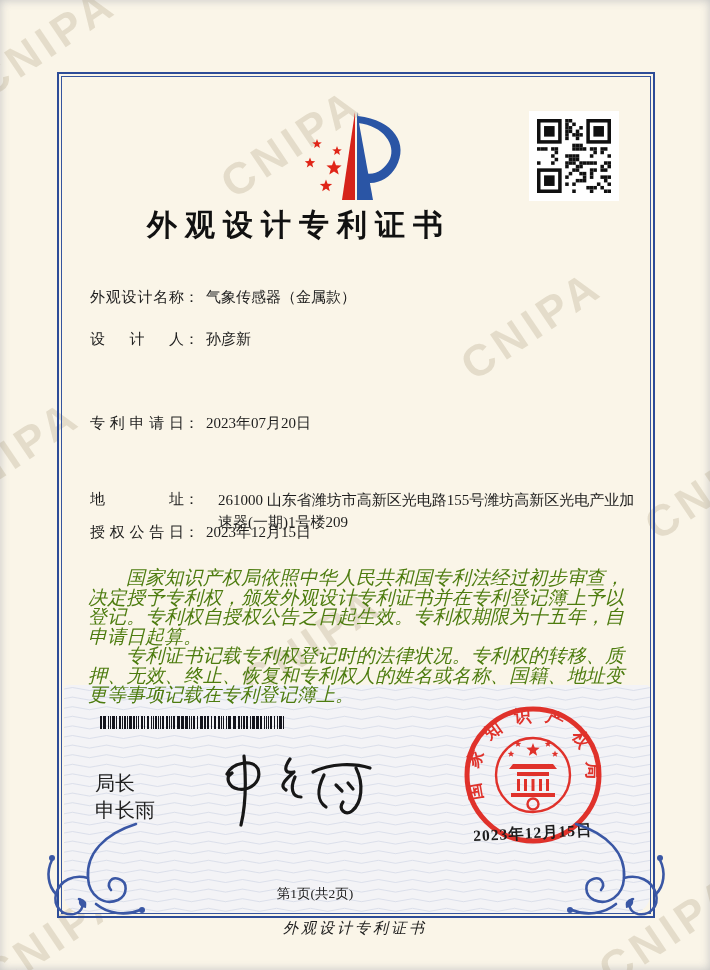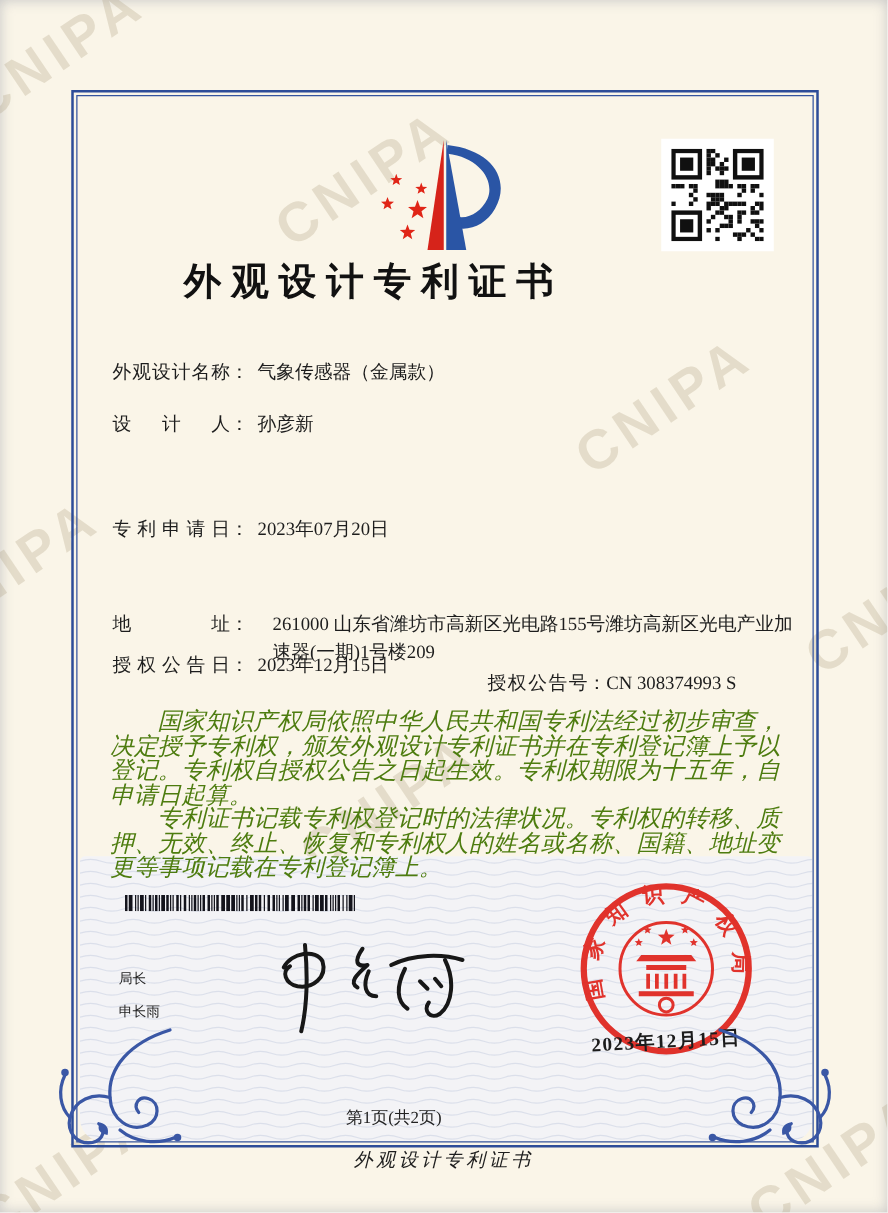--- a/index.html
+++ b/index.html
@@ -43,21 +43,21 @@
   .row .val-wrap{display:inline-block;margin-left:19px;width:418px;white-space:normal;line-height:21.5px;vertical-align:top;}
   .row2{position:absolute;left:390px;font-size:15px;white-space:nowrap;}
   .row2 .lbl{display:inline-block;width:80px;text-align:justify;text-align-last:justify;vertical-align:top;}
   .body-text{
     position:absolute;left:88px;top:568px;width:536px;
     font-size:19px;font-style:italic;line-height:19.5px;
     text-align:justify;color:#4d7c0f;
   }
   .body-text p{margin:0;text-indent:2em;}
   .barcode{position:absolute;left:100px;top:716px;}
-  .signer{position:absolute;left:95px;top:770px;font-size:11px;line-height:27px;color:#222;}
+  .signer{position:absolute;left:95px;top:770px;font-size:20px;line-height:27px;color:#222;}
   .signature{position:absolute;left:205px;top:744px;}
   .seal{position:absolute;left:445px;top:687px;}
   .flourish{position:absolute;z-index:3;}
   .fl-left{left:36px;top:816px;}
   .fl-right{left:556px;top:816px;transform:scaleX(-1);}
   .page-num{position:absolute;left:0;top:885px;width:630px;text-align:center;font-size:13.5px;color:#222;z-index:4;}
   .cont-note{
     position:absolute;left:0;top:919px;width:710px;text-align:center;
     font-size:15px;font-style:italic;letter-spacing:3px;color:#1e1e1e;z-index:2;
   }
@@ -269,23 +269,20 @@
     </div>
     <div class="row" style="top:414px">
       <span class="lbl">专利申请日</span><span>：</span><span class="val">2023年07月20日</span>
     </div>
     <div class="row" style="top:490px">
       <span class="lbl">地址</span><span>：</span><span class="val-wrap">261000 山东省潍坊市高新区光电路155号潍坊高新区光电产业加速器(一期)1号楼209</span>
     </div>
     <div class="row" style="top:523px">
       <span class="lbl">授权公告日</span><span>：</span><span class="val">2023年12月15日</span>
     </div>
-    <div class="row2" style="top:537px">
-      <span class="lbl">授权公告号</span><span>：</span><span class="val">CN 308374993 S</span>
-    </div>
 
     <div class="body-text">
       <p>国家知识产权局依照中华人民共和国专利法经过初步审查，决定授予专利权，颁发外观设计专利证书并在专利登记簿上予以登记。专利权自授权公告之日起生效。专利权期限为十五年，自申请日起算。</p>
       <p>专利证书记载专利权登记时的法律状况。专利权的转移、质押、无效、终止、恢复和专利权人的姓名或名称、国籍、地址变更等事项记载在专利登记簿上。</p>
     </div>
 
     <svg class="barcode" id="barcode-svg" width="186" height="13" xmlns="http://www.w3.org/2000/svg">
         <rect x="0" y="0" width="2" height="13" fill="#14141c"></rect>
         <rect x="3" y="0" width="3" height="13" fill="#14141c"></rect>
         <rect x="8" y="0" width="1" height="13" fill="#14141c"></rect>

